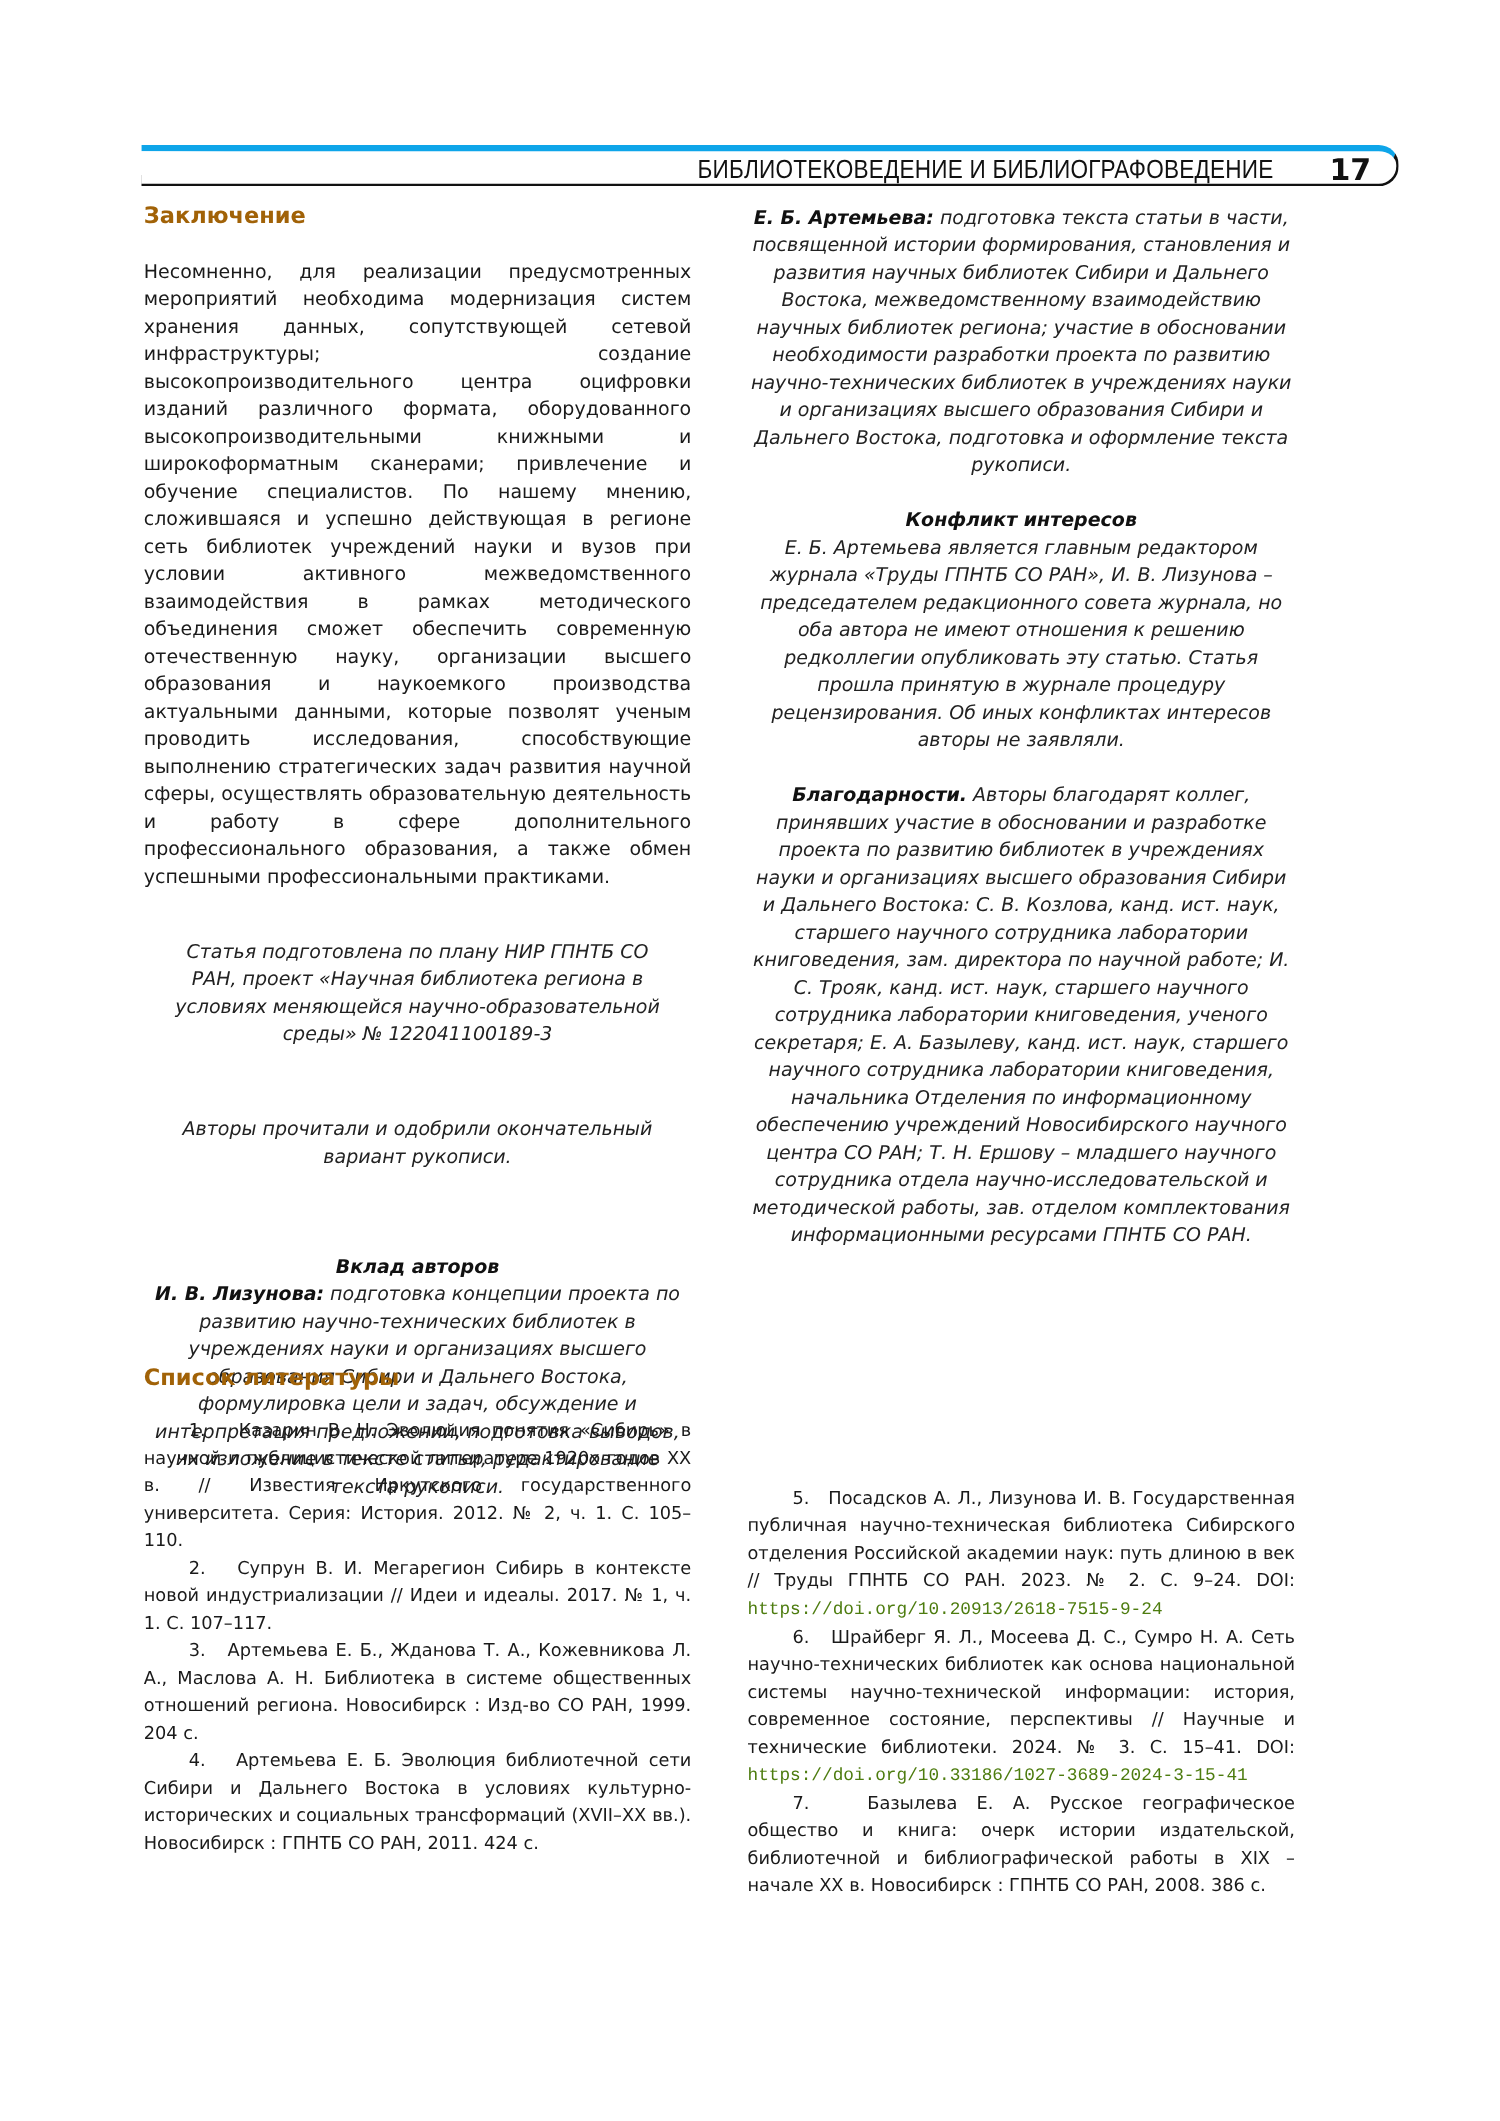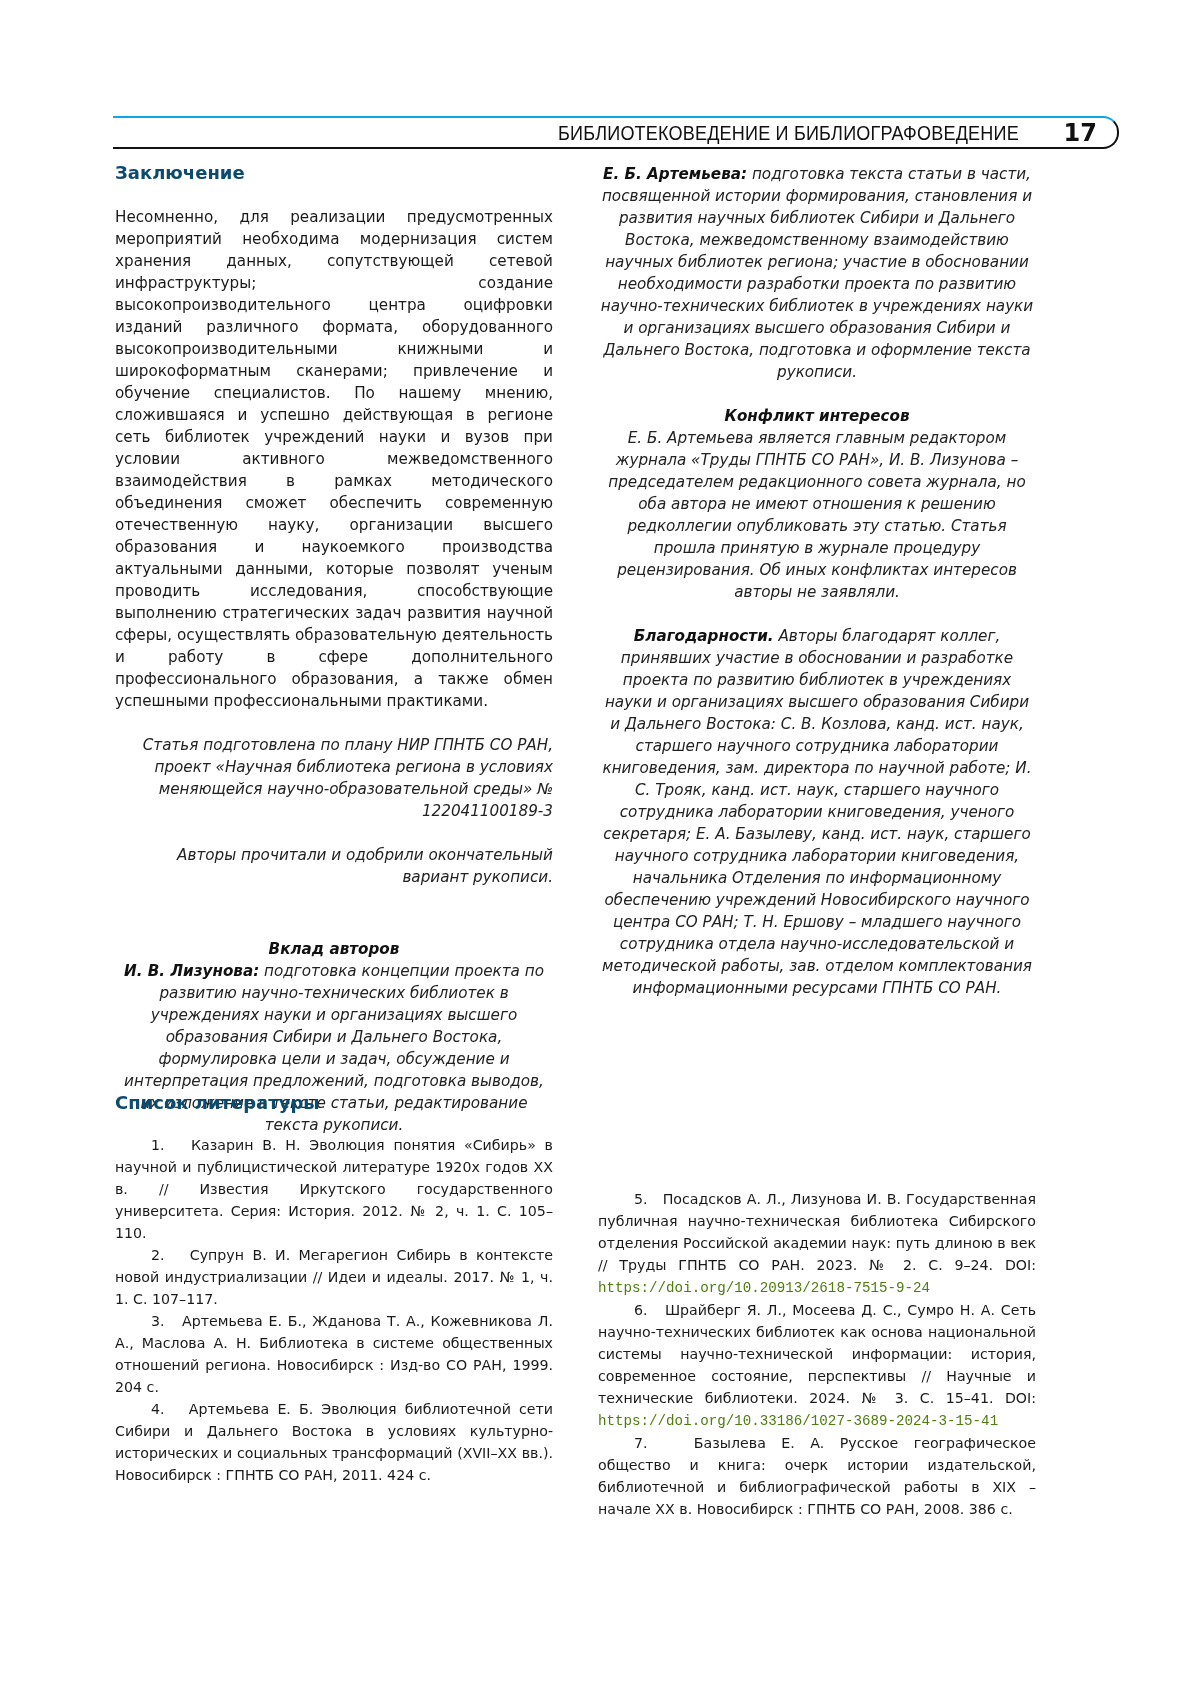--- a/index.html
+++ b/index.html
@@ -1,35 +1,35 @@
 <!DOCTYPE html>
 <html><head>
 <meta charset="utf-8">
 <style>
   html, body { margin: 0; padding: 0; background: #ffffff; }
   body { width: 1200px; height: 1697px; position: relative; overflow: hidden;
          font-family: "DejaVu Sans", "Liberation Sans", sans-serif; color: #1a1a1a; }
 
   .running-header { position: absolute; left: 113px; top: 116px; width: 1006px; height: 33px;
-         border-top: 2px solid #0ea5e9; border-bottom: 2px solid #111;
+         border-top: 5px solid #0ea5e9; border-bottom: 2px solid #111;
          border-right: 2px solid #111; border-radius: 0 16px 16px 0; box-sizing: border-box; }
   .running-header .section { position: absolute; right: 98px; top: 3px;
          font-family: "Liberation Sans", sans-serif; font-size: 21px; letter-spacing: 0.2px;
          transform: scaleX(0.86); transform-origin: right center; color: #111; }
   .running-header .pageno { position: absolute; right: 20px; top: 1px;
          font-family: "DejaVu Sans", sans-serif; font-weight: bold; font-size: 24px; color: #111; }
 
   .col { position: absolute; width: 438px; font-size: 15.2px; line-height: 22px; }
   .col-left  { left: 115px; }
   .col-right { left: 598px; }
 
-  h2.sec { font-size: 18px; font-weight: bold; margin: 0; line-height: 26px; color: #0c4a6e; }
+  h2.sec { font-size: 18px; font-weight: bold; margin: 0; line-height: 26px; color: #a16207; }
 
   p.body { margin: 0; text-align: justify; }
-  p.note { margin: 0; text-align: right; font-style: italic; color: #222; }
+  p.note { margin: 16px; text-align: center; font-style: italic; color: #222; }
   .block-title { font-weight: bold; font-style: italic; text-align: center; margin: 0; color: #111; }
   .contrib { margin: 0; text-align: center; font-style: italic; color: #222; }
   .contrib b { font-style: italic; color: #111; }
 
   .refs { font-size: 14.2px; line-height: 22px; color: #1a1a1a; }
   .refs p { margin: 0; text-align: justify; text-indent: 36px; }
   .refs .doi { color: #4d7c0f; font-family: Liberation Mono, monospace; }
 </style>
 </head>
 <body>

